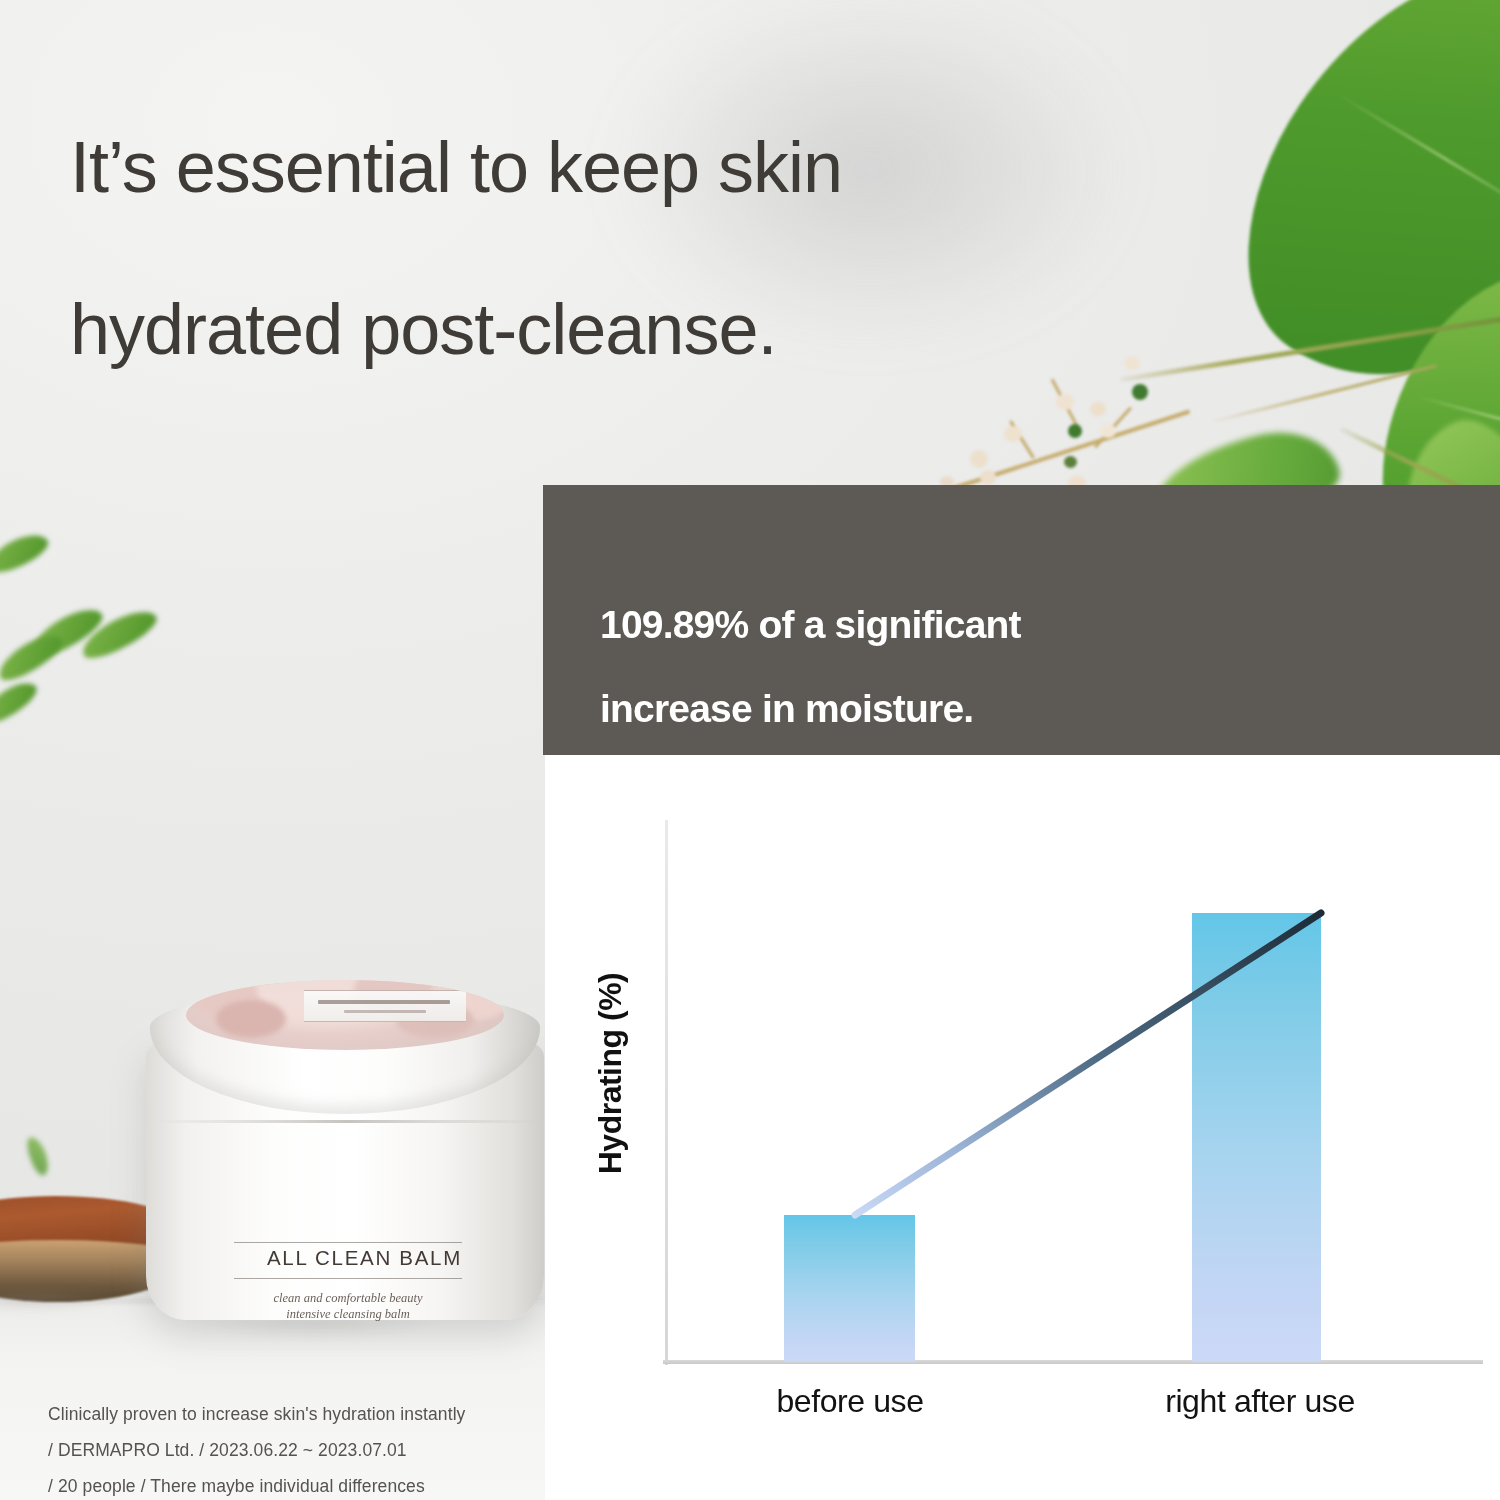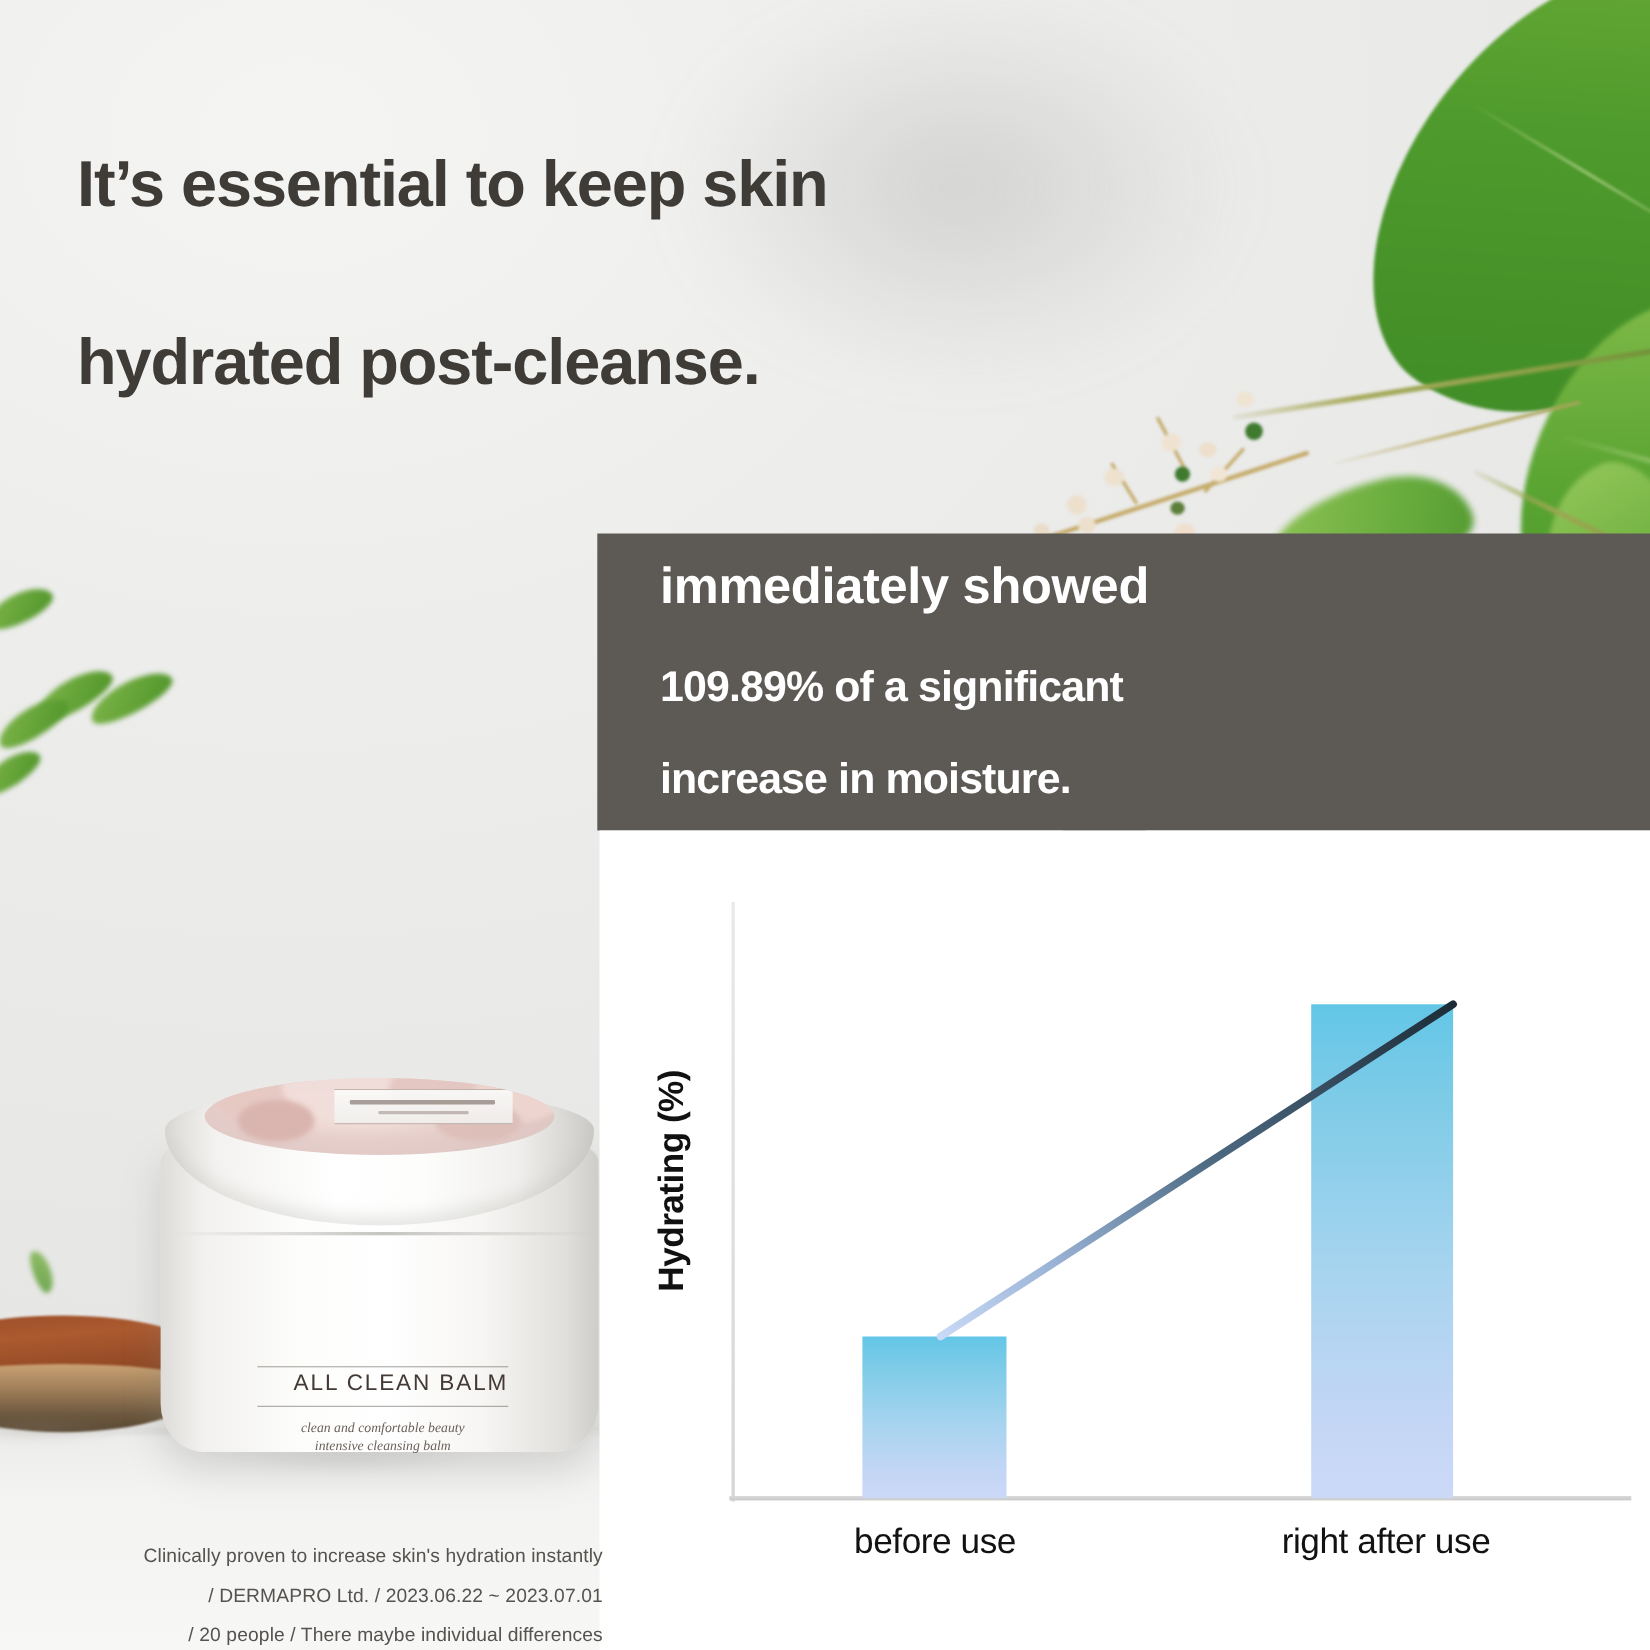--- a/index.html
+++ b/index.html
@@ -156,21 +156,21 @@
   #bowl-shadow{
     position:absolute;left:-10px;top:98px;width:250px;height:22px;
     background:radial-gradient(50% 100% at 45% 0%, rgba(150,140,130,.4), rgba(150,140,130,0) 75%);
     filter:blur(5px);
   }
 
   
   #headline{
     position:absolute;left:70px;top:86px;width:1180px;
     color:#3f3b37;
-    font-size:59px;line-height:162px;font-weight:700;
+    font-size:72px;line-height:162px;font-weight:400;
     letter-spacing:-1px;
   }
 
   
   #callout{
     position:absolute;left:543px;top:485px;width:957px;height:270px;
     background:#5d5955;
   }
   #callout-pointer{
     position:absolute;left:966px;top:755px;width:0;height:0;
@@ -221,21 +221,21 @@
     text-align:center;
   }
   #xtick-before{left:150px;width:310px;}
   #xtick-after{left:540px;width:350px;}
 
   
   #footnote{
     position:absolute;left:48px;top:1396px;width:500px;
     color:#55524f;font-size:17.5px;line-height:36px;letter-spacing:.1px;
   }
-  #footnote div{white-space:nowrap;text-align:right;}
+  #footnote div{white-space:nowrap;}
 </style>
 </head>
 <body>
 
 <div id="stage">
 
   <div class="bg-wall"></div>
   <div class="bg-shadowpatch"></div>
   <div class="bg-counter"></div>
   <div class="bg-counter-line"></div>
@@ -312,21 +312,20 @@
     </div>
   </div>
 
   <div id="headline">
     <div>It’s essential to keep skin</div>
     <div>hydrated post-cleanse.</div>
   </div>
 
   <div id="callout"></div>
   <div id="callout-pointer"></div>
-  <div id="callout-line1">immediately showed</div>
   <div id="callout-line2">
     <span>109.89% of a significant</span><br>
     <span>increase in moisture.</span>
   </div>
 
   <div id="chart-panel">
     <div id="axis-y"></div>
     <div id="axis-x"></div>
     <div id="ylabel">Hydrating (%)</div>
 

